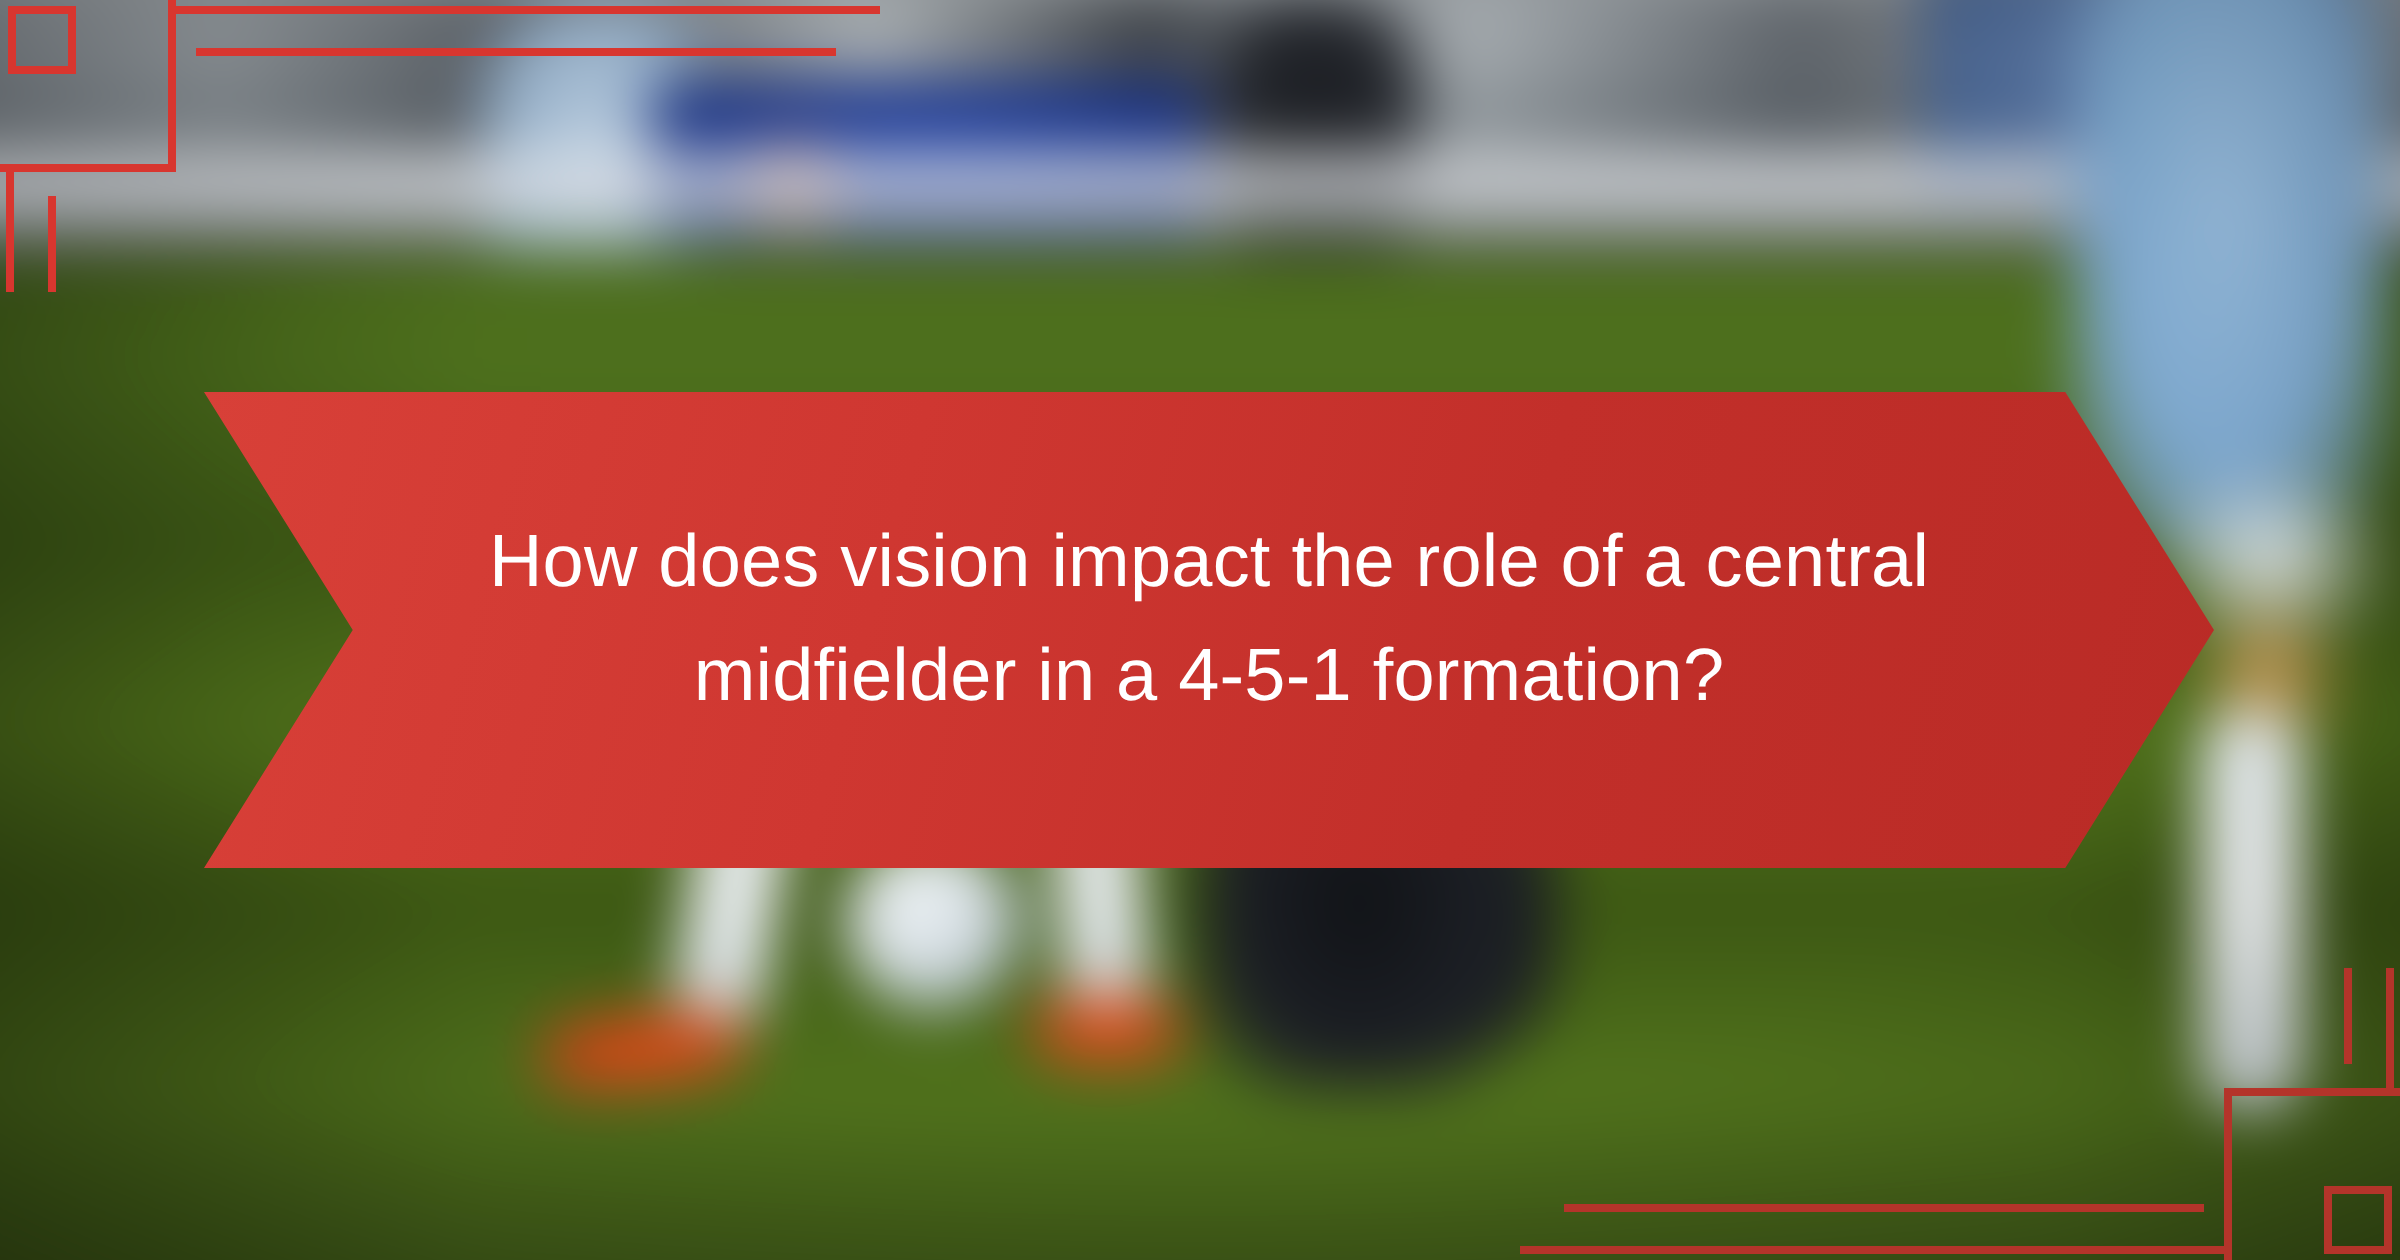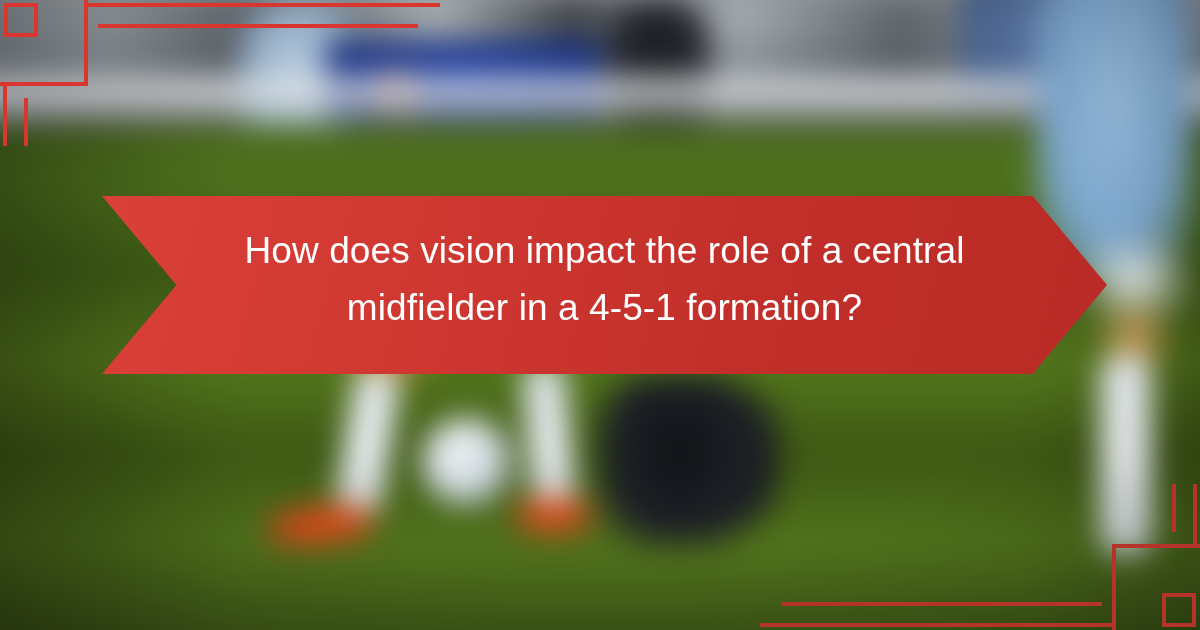--- a/index.html
+++ b/index.html
@@ -168,21 +168,21 @@
     left: 0; right: 0; top: 0; bottom: 0;
     background: radial-gradient(ellipse at 50% 45%, rgba(0,0,0,0) 50%, rgba(0,0,0,.30) 100%);
   }
 
   
   #banner {
     position: absolute;
     left: 102px;
     top: 196px;
     width: 1005px;
-    height: 178px;
+    height: 238px;
     background: linear-gradient(105deg, #d84038 0%, #cf3731 34%, #c22f2a 64%, #b92b26 100%);
     clip-path: polygon(0% 0%, 92.6% 0%, 100% 50%, 92.6% 100%, 0% 100%, 7.4% 50%);
     display: flex;
     align-items: center;
     justify-content: center;
     box-sizing: border-box;
     padding: 0 120px 12px 120px;
   }
   #banner-text {
     color: #ffffff;

